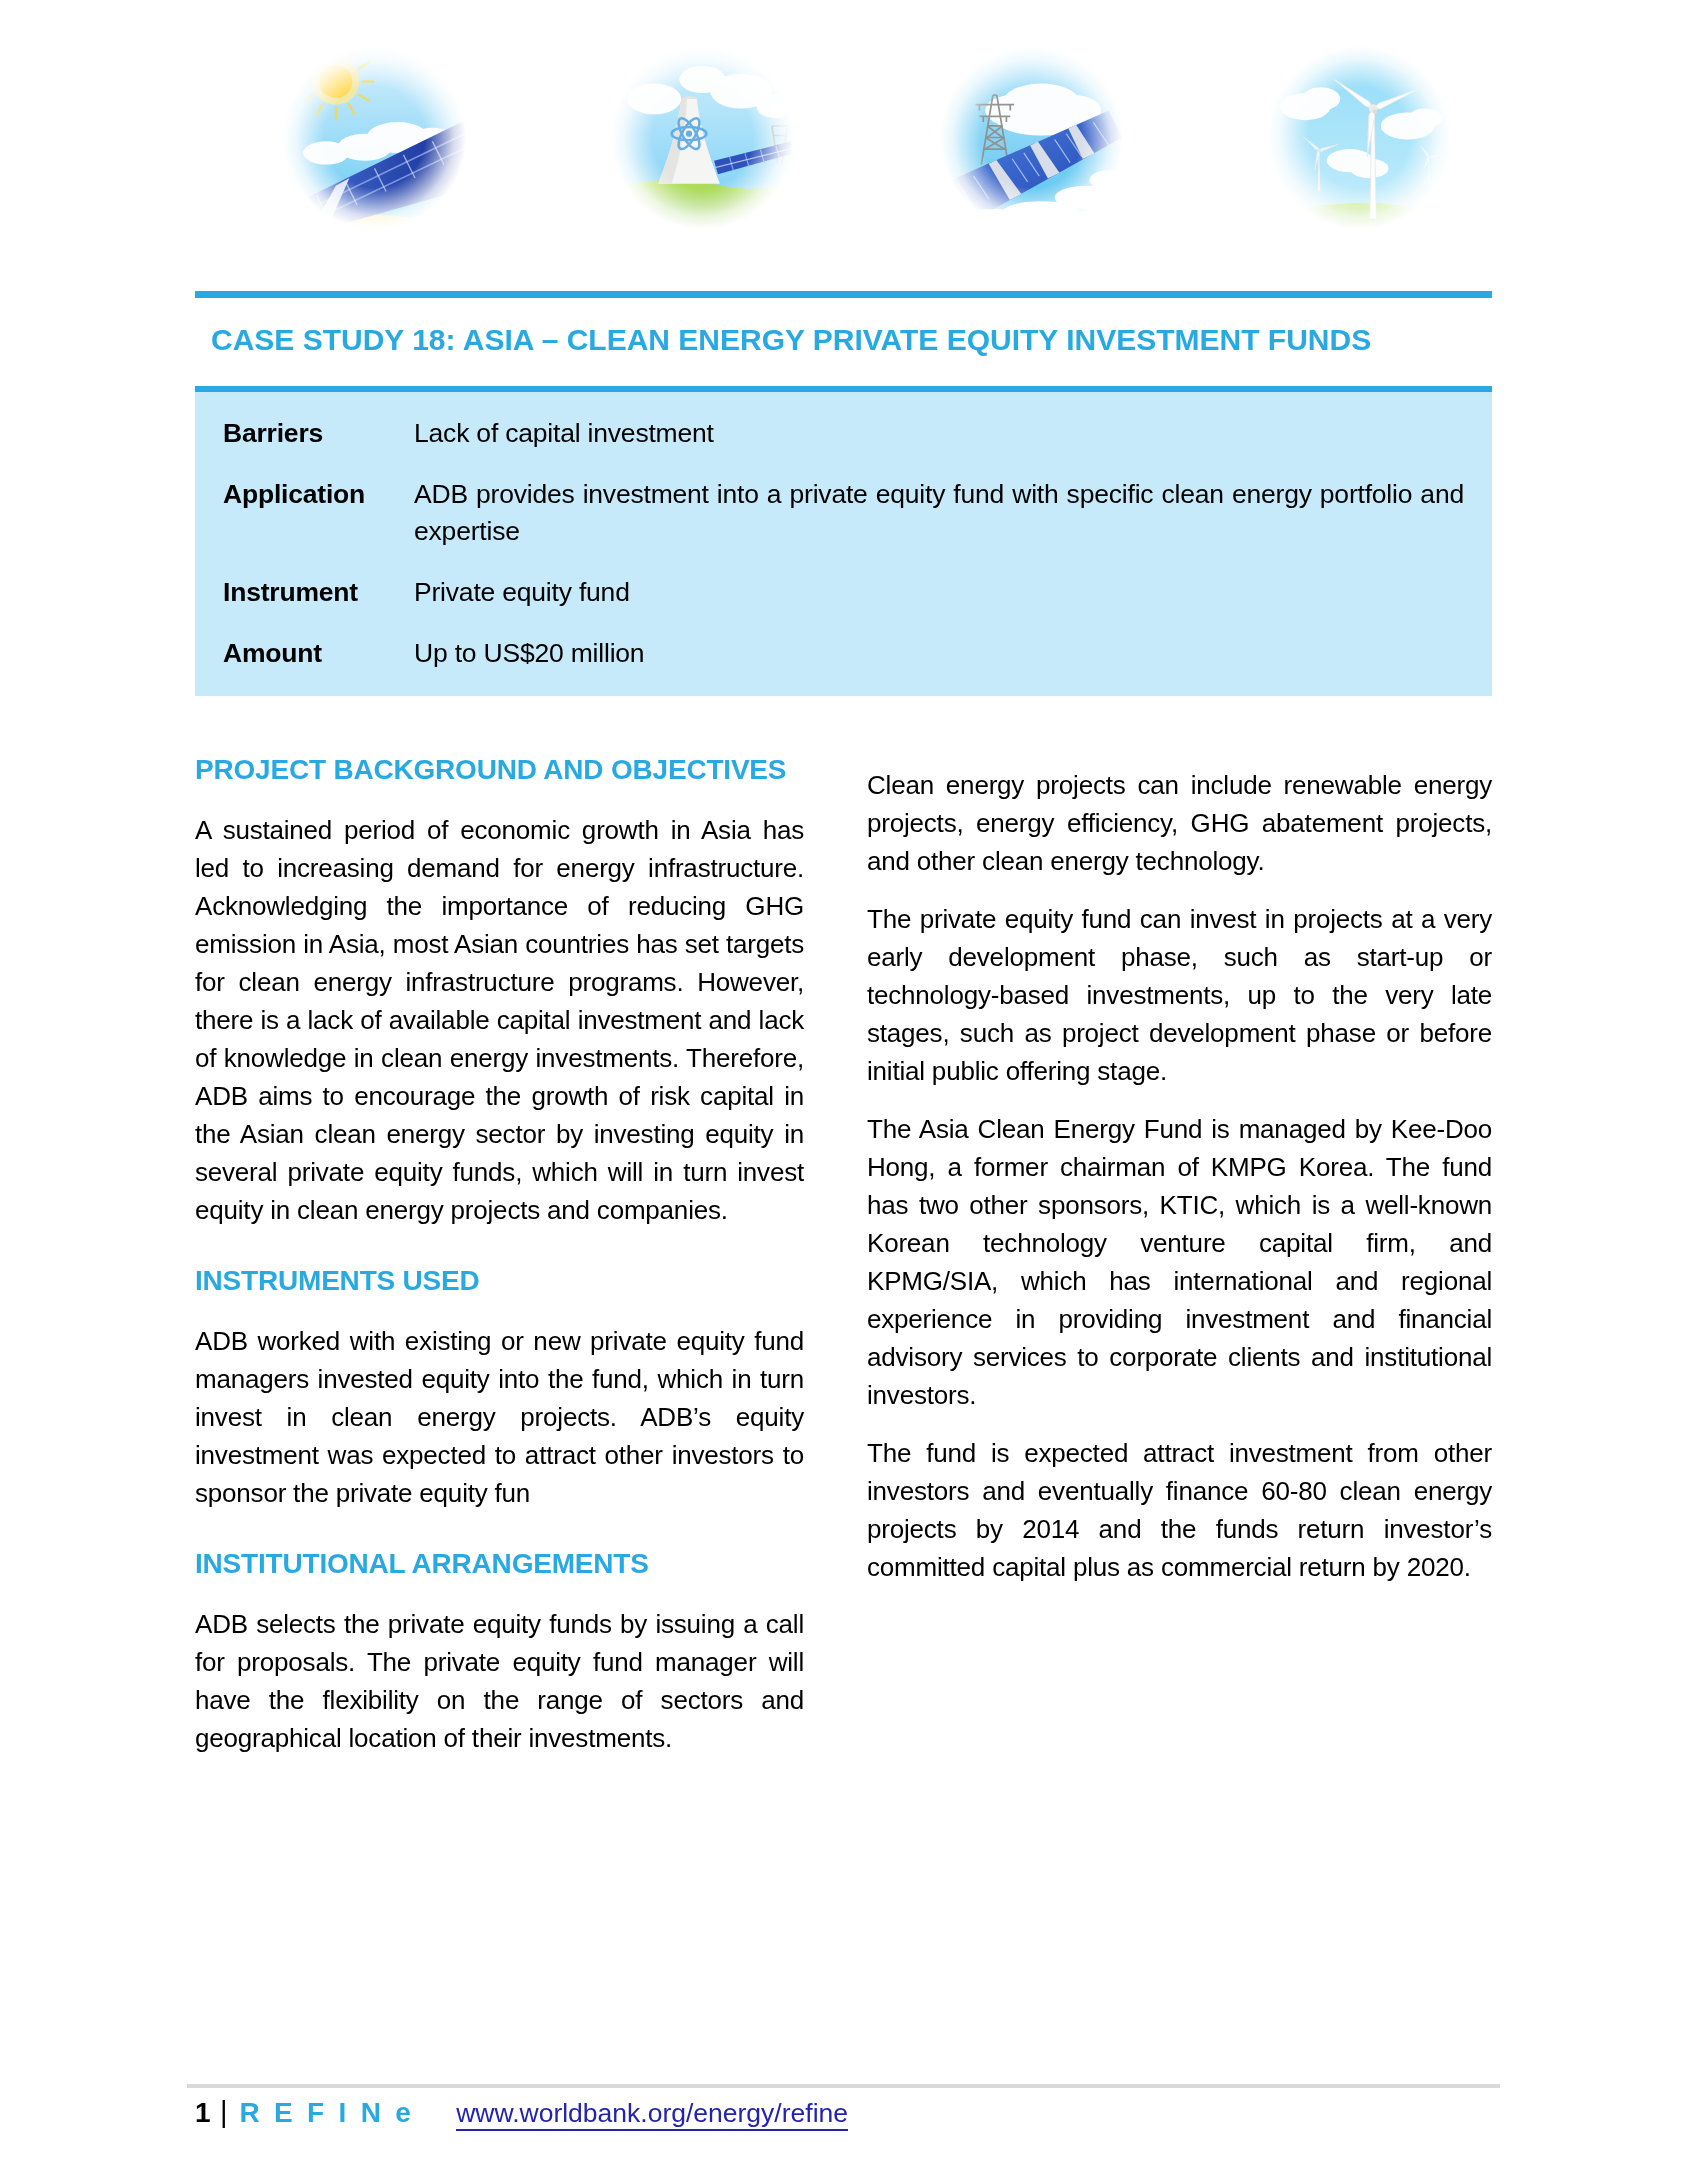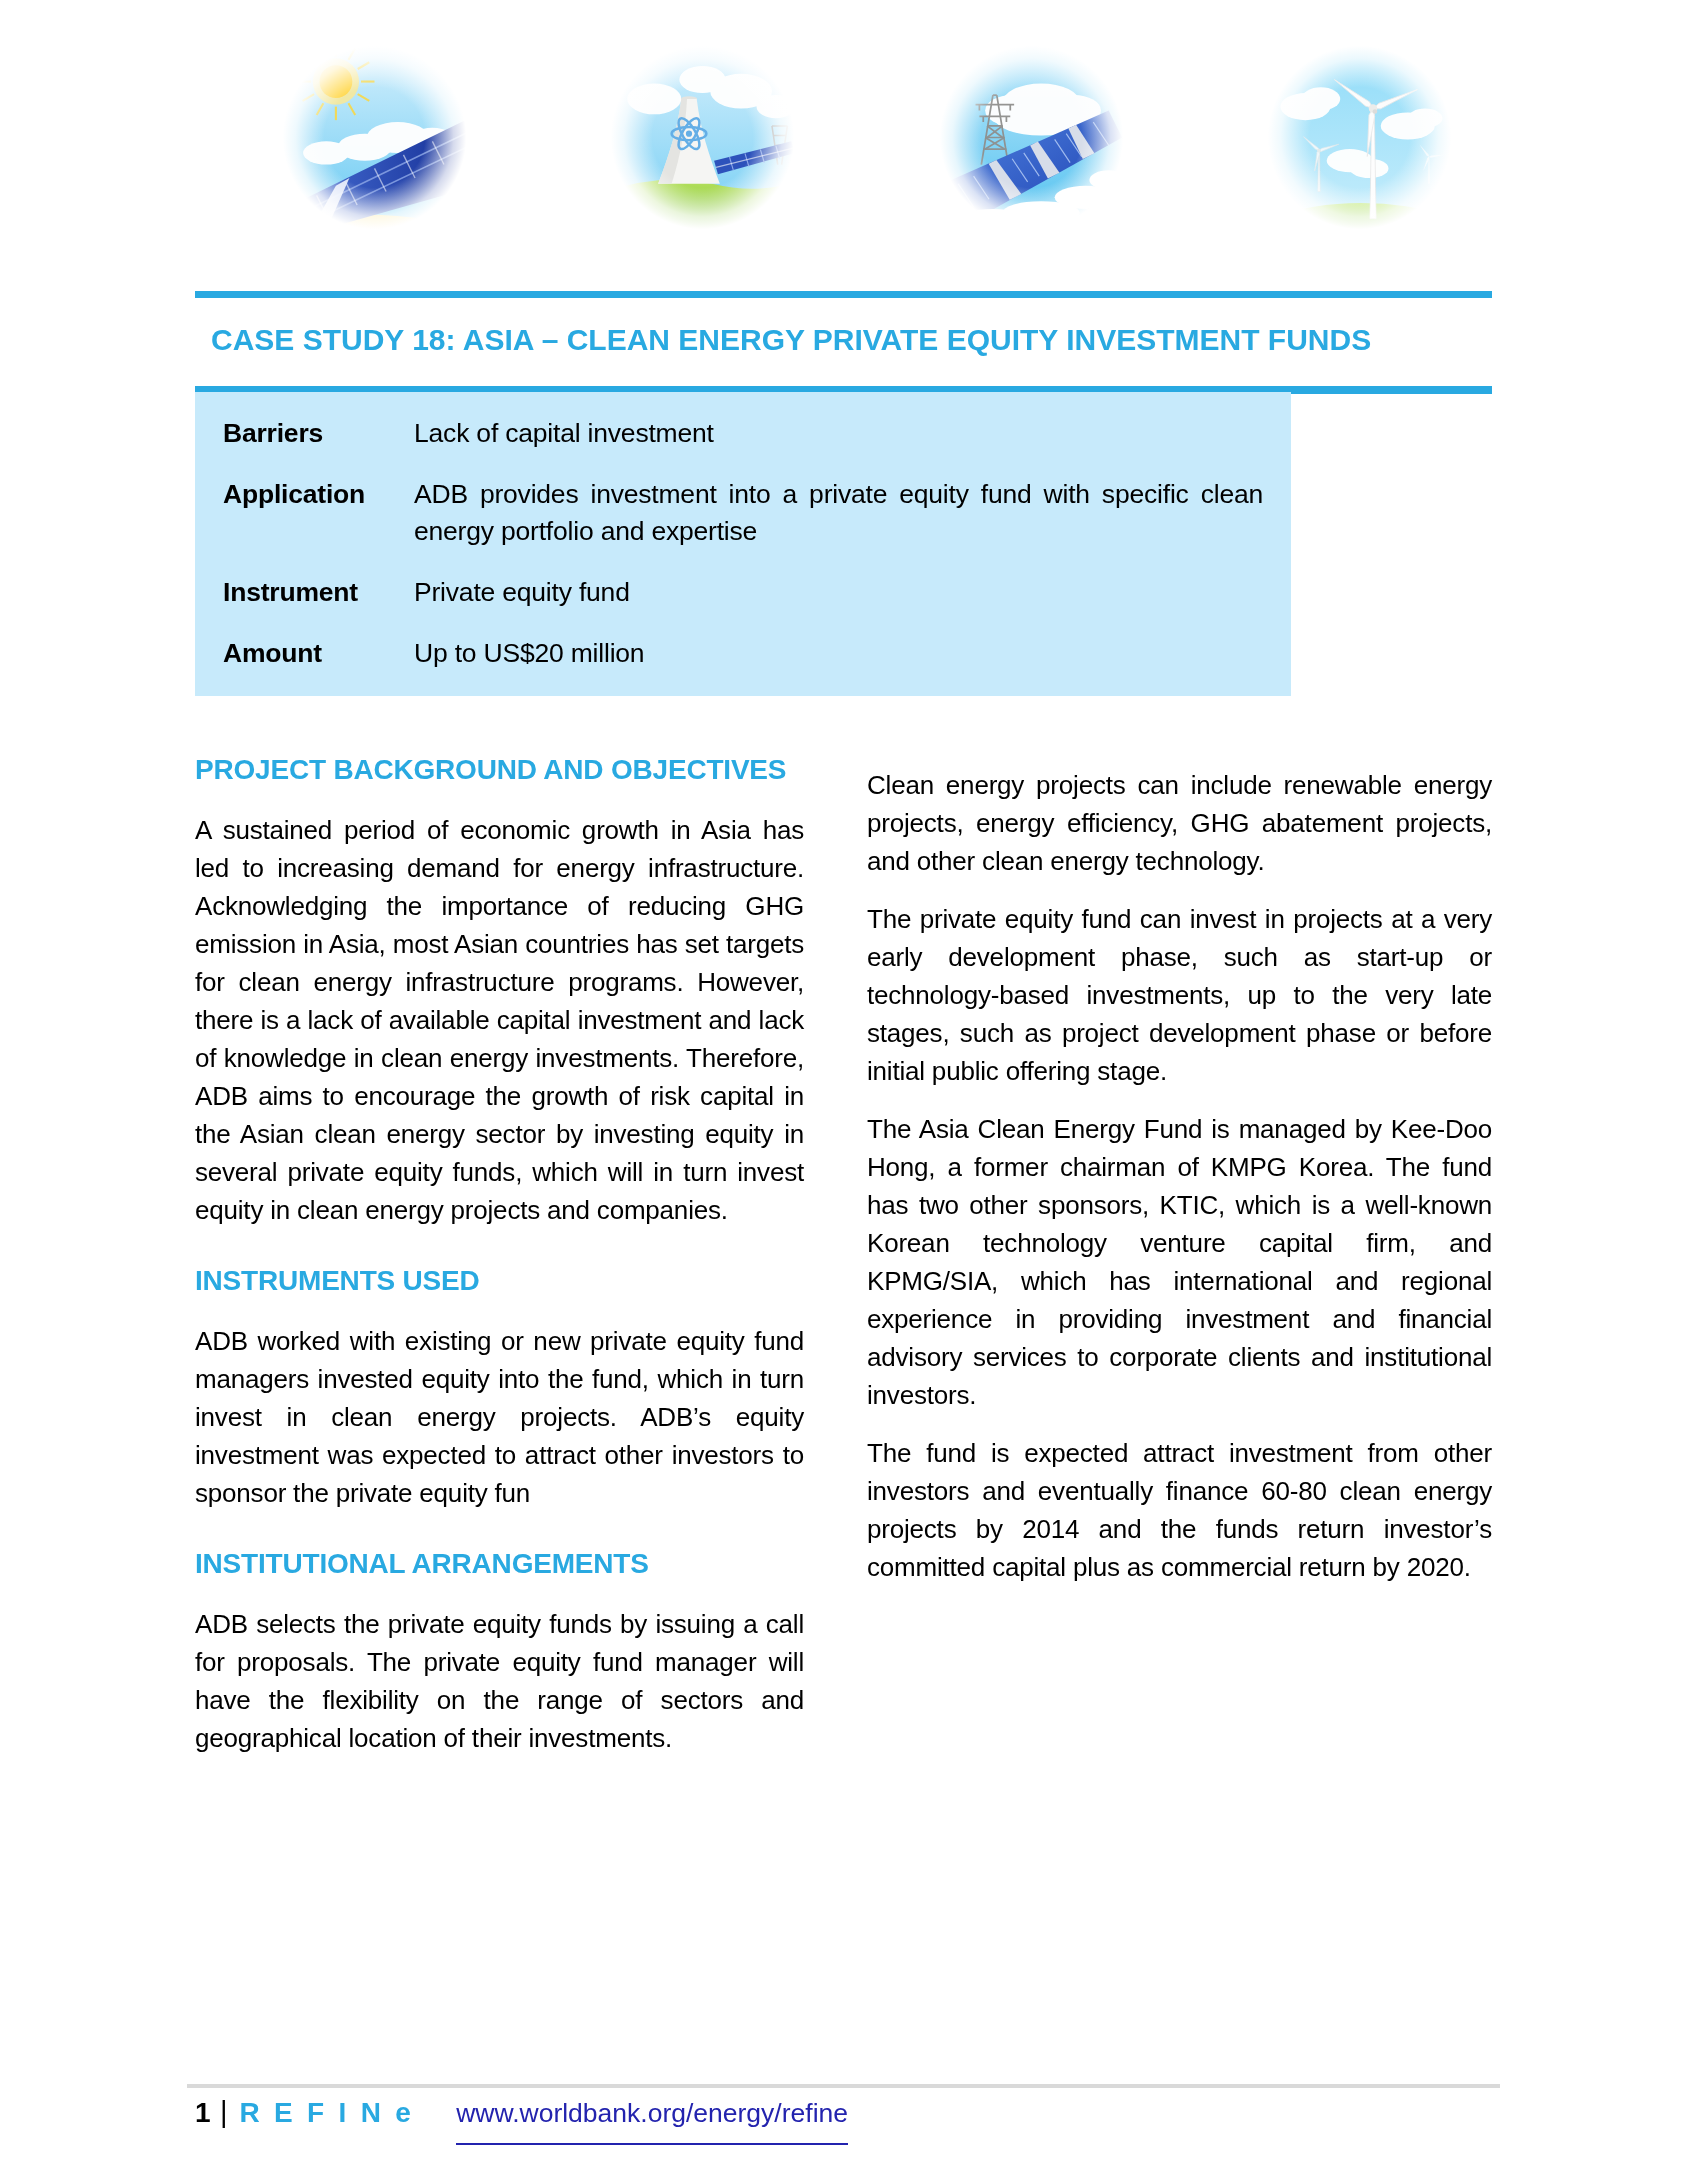--- a/index.html
+++ b/index.html
@@ -18,41 +18,41 @@
   .hero-row{position:absolute;top:41px;left:278px;width:1178px;display:flex;justify-content:space-between;}
   .vignette{width:193px;height:193px;position:relative;}
   .vignette svg{position:absolute;inset:0;width:100%;height:100%;}
   .fade{position:absolute;inset:0;background:radial-gradient(closest-side,rgba(255,255,255,0) 52%,rgba(255,255,255,.82) 82%,#fff 95%);}
 
   
   .title-band{position:absolute;top:291px;left:195px;width:1297px;border-top:7.3px solid var(--accent);border-bottom:8.6px solid var(--accent);}
   .title-band h1{margin:16px;padding:9.3px 0 13.2px 0;font-size:30px;font-weight:bold;color:var(--accent);white-space:nowrap;letter-spacing:0;}
 
   
-  .info-box{position:absolute;top:392px;left:195px;width:1096px;background:var(--info-bg);padding:22.5px 28px 20px 28px;}
+  .info-box{position:absolute;top:392px;left:195px;width:1297px;background:var(--info-bg);padding:22.5px 28px 20px 28px;}
   .info-row{display:flex;margin-bottom:24px;}
   .info-row:last-child{margin-bottom:4px;}
   .info-label{width:191px;flex:0 0 191px;font-weight:bold;font-size:26.5px;line-height:37px;letter-spacing:-0.2px;}
   .info-value{flex:1;font-size:26.5px;line-height:37px;text-align:justify;letter-spacing:-0.2px;}
 
   
   .columns{position:absolute;top:754px;left:195px;width:1297px;display:flex;}
   .col-left{width:609px;flex:0 0 609px;margin-right:63px;}
   .col-right{width:625px;flex:0 0 625px;}
   .col h2{margin:36px 0 25px 0;font-size:28px;font-weight:bold;color:var(--accent);letter-spacing:-0.2px;}
   .col h2:first-child{margin-top:0;}
   .col p{margin:12px 0 20px 0;font-size:26px;line-height:38px;text-align:justify;letter-spacing:-0.2px;}
 
   
   .footer-rule{position:absolute;top:2084px;left:187px;width:1313px;height:4px;background:var(--rule);}
   .footer{position:absolute;top:2096px;left:195px;display:flex;align-items:baseline;}
   .page-num{font-size:28px;font-weight:bold;color:#000;}
   .footer-divider{font-size:29px;font-weight:300;margin:0 12px 0 9.3px;color:#000;}
   .brand{font-size:28px;font-weight:bold;color:var(--accent);letter-spacing:3.3px;margin-right:42px;}
-  .footer-link{font-size:26.5px;color:var(--link);text-decoration:none;border-bottom:2.6px solid var(--link);padding-bottom:14px;cursor:pointer;}
+  .footer-link{font-size:26.5px;color:var(--link);text-decoration:none;border-bottom:2.6px solid var(--link);padding-bottom:0;cursor:pointer;}
 </style>
 </head>
 <body>
 
 <div class="page">
 
   <div class="hero-row">
 
     <div class="vignette">
       <svg viewBox="0 0 100 100" aria-hidden="true">

